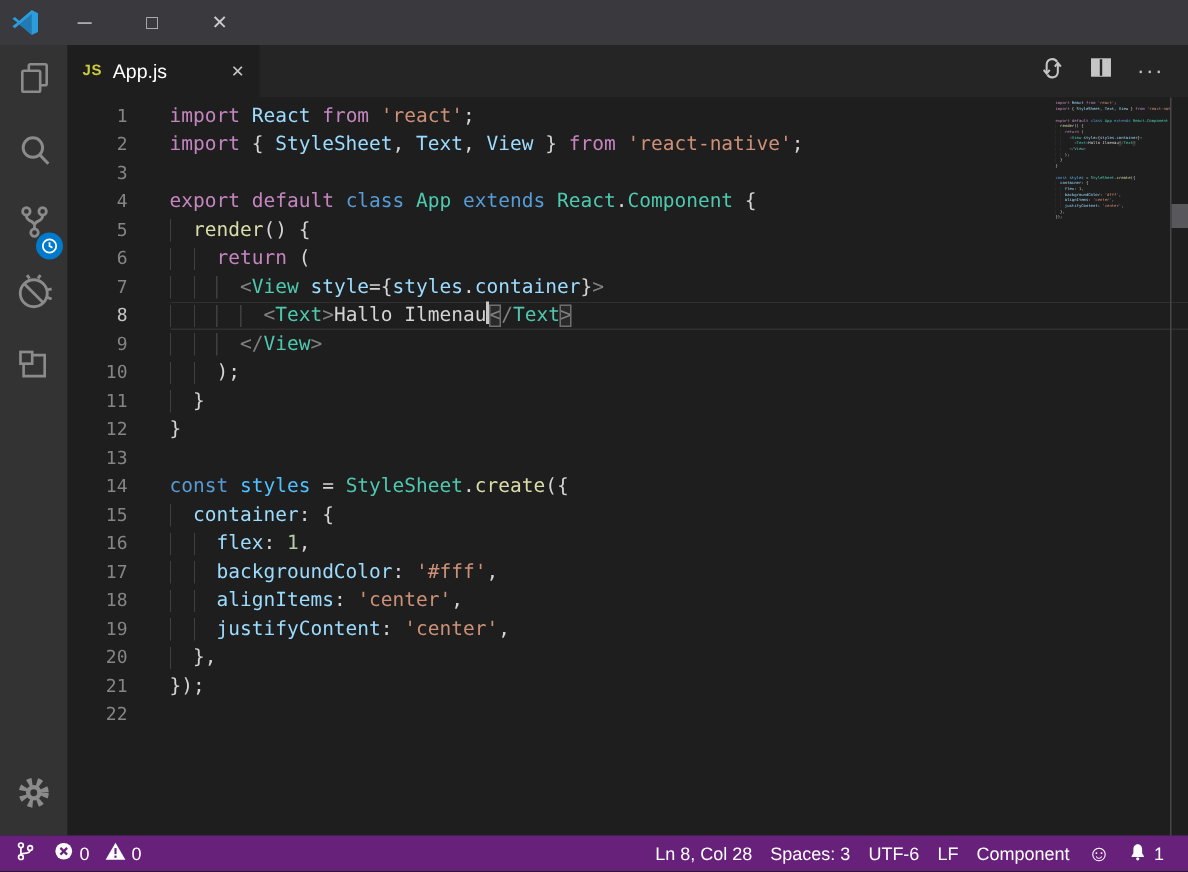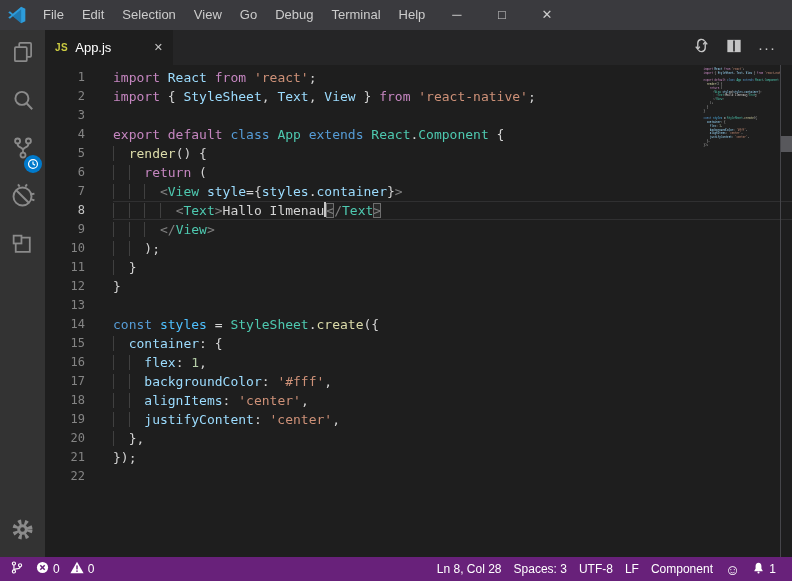--- a/index.html
+++ b/index.html
@@ -68,30 +68,20 @@
 
 <div id="window">
 
   <div id="titlebar">
     <span id="logo">
       <svg width="20" height="20" viewBox="0 0 24 24">
         <path fill="#2D9CDB" d="M17 2 L22 4.5 V19.5 L17 22 L7 13.5 L3.5 16.5 L1.5 15 L5.5 12 L1.5 9 L3.5 7.5 L7 10.5 Z"></path>
         <path fill="#14517E" d="M17 2 V22 L7 13.5 L17 5 Z" opacity="0.45"></path>
       </svg>
     </span>
-    <nav id="menubar">
-        <span class="menu-item">File</span>
-        <span class="menu-item">Edit</span>
-        <span class="menu-item">Selection</span>
-        <span class="menu-item">View</span>
-        <span class="menu-item">Go</span>
-        <span class="menu-item">Debug</span>
-        <span class="menu-item">Terminal</span>
-        <span class="menu-item">Help</span>
-      </nav>
     <div id="wincontrols">
       <span class="winbtn">─</span>
       <span class="winbtn">□</span>
       <span class="winbtn">✕</span>
     </div>
   </div>
 
   <div id="activitybar">
     <div class="ab-item">
       <span>
@@ -220,21 +210,21 @@
             <rect x="6.3" y="4.4" width="1.4" height="4" fill="#68217A"></rect>
             <rect x="6.3" y="9.4" width="1.4" height="1.5" fill="#68217A"></rect>
           </svg>
         </span>
         <span>0</span>
       </div>
     </div>
     <div class="sb-group">
       <div class="sb-item">Ln 8, Col 28</div>
       <div class="sb-item">Spaces: 3</div>
-      <div class="sb-item">UTF-8</div>
+      <div class="sb-item">UTF-6</div>
       <div class="sb-item">LF</div>
       <div class="sb-item">Component</div>
       <div class="sb-item">
         <span id="sb-smiley">☺</span>
       </div>
       <div class="sb-item">
         <span>
           <svg width="13" height="14" viewBox="0 0 16 16" fill="#FFFFFF">
             <path d="M8 1.6 C5.7 1.6 4.4 3.5 4.4 5.8 V9 L3 11.2 V12 H13 V11.2 L11.6 9 V5.8 C11.6 3.5 10.3 1.6 8 1.6 Z"></path>
             <circle cx="8" cy="13.6" r="1.3"></circle>

